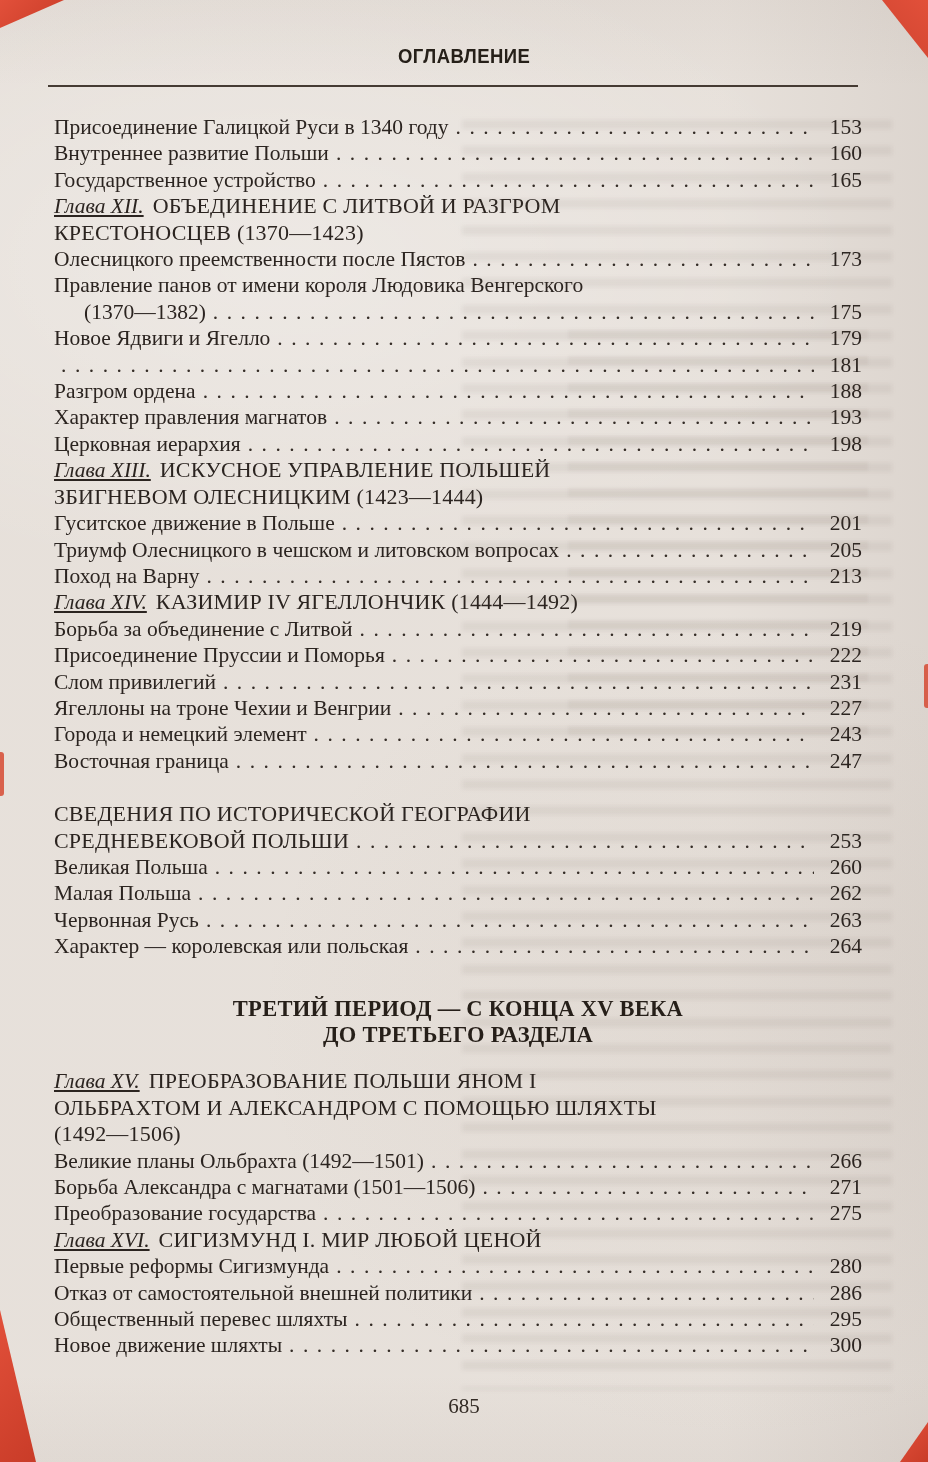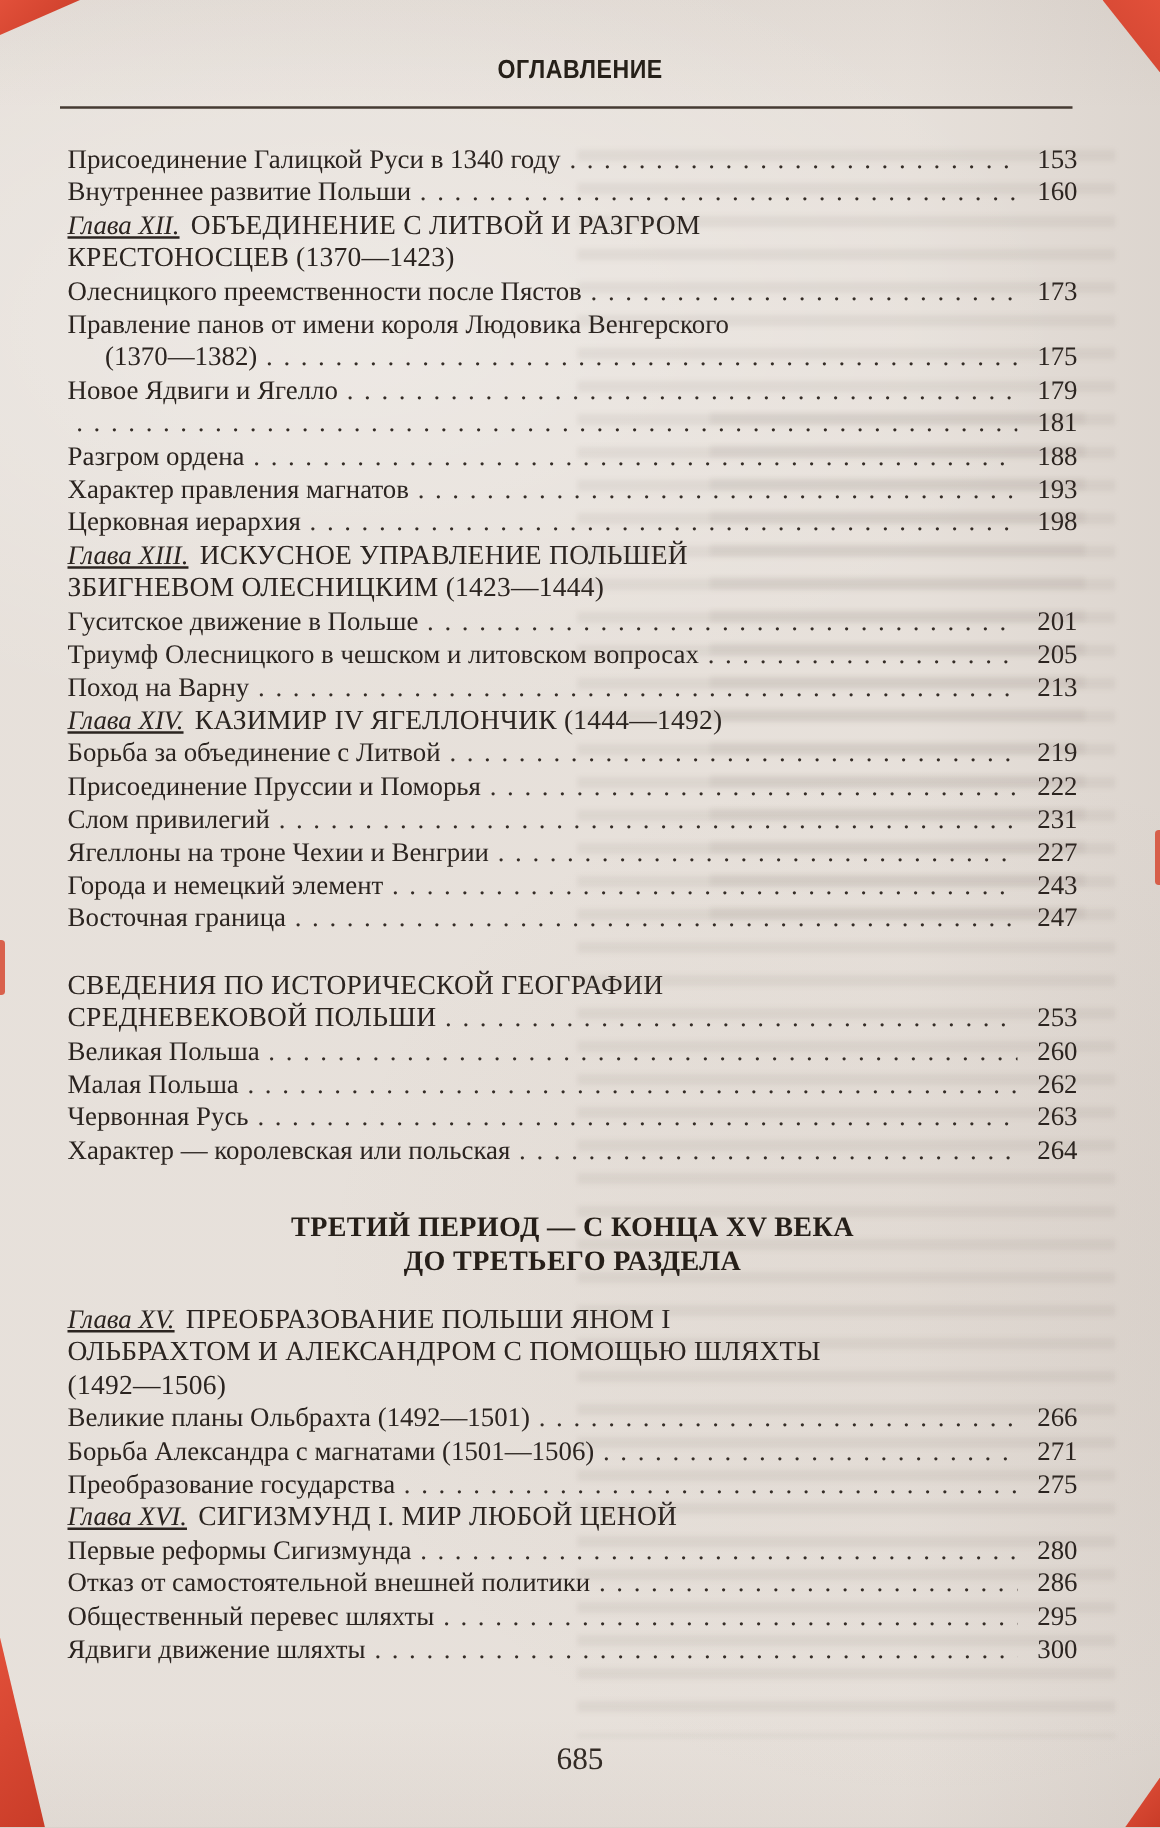--- a/index.html
+++ b/index.html
@@ -71,21 +71,21 @@
     letter-spacing:8.5px;font-size:21.5px;
   }
   .pg{flex:0 0 auto;min-width:42px;text-align:right;}
   .part{display:block;text-align:center;font-weight:bold;font-size:22.5px;line-height:26.4px;letter-spacing:.3px;color:#261f19;white-space:nowrap;}
   .gap-sm{height:27px;}
   .gap-md{height:36px;}
   .gap-xs{height:20px;}
 
   .folio{
     position:absolute;left:0;top:1394px;width:100%;
-    text-align:center;font-size:25px;color:#332b25;
+    text-align:center;font-size:21px;color:#332b25;
   }
 </style>
 </head>
 <body>
 
 <div class="page">
 
   <div class="corner c-tl"></div>
   <div class="corner c-tr"></div>
   <div class="corner c-bl"></div>
@@ -105,20 +105,25 @@
         <span class="t">Присоединение Галицкой Руси в 1340 году</span>
         <span class="leader"></span>
         <span class="pg">153</span>
       </div>
       <div class="row">
         <span class="t">Внутреннее развитие Польши</span>
         <span class="leader"></span>
         <span class="pg">160</span>
       </div>
       <div class="row">
+        <span class="t">Государственное устройство</span>
+        <span class="leader"></span>
+        <span class="pg">165</span>
+      </div>
+      <div class="row">
         <span class="t it">Глава XII.</span>
         <span class="t caps">ОБЪЕДИНЕНИЕ С ЛИТВОЙ И РАЗГРОМ</span>
       </div>
       <div class="row">
         <span class="t caps">КРЕСТОНОСЦЕВ (1370—1423)</span>
       </div>
       <div class="row">
         <span class="t">Олесницкого преемственности после Пястов</span>
         <span class="leader"></span>
         <span class="pg">173</span>
@@ -282,21 +287,21 @@
         <span class="t">Отказ от самостоятельной внешней политики</span>
         <span class="leader"></span>
         <span class="pg">286</span>
       </div>
       <div class="row">
         <span class="t">Общественный перевес шляхты</span>
         <span class="leader"></span>
         <span class="pg">295</span>
       </div>
       <div class="row">
-        <span class="t">Ядвиги движение шляхты</span>
+        <span class="t">Новое движение шляхты</span>
         <span class="leader"></span>
         <span class="pg">300</span>
       </div>
     </div>
 
   <div class="folio">
     <span>685</span>
   </div>
 </div>
 

